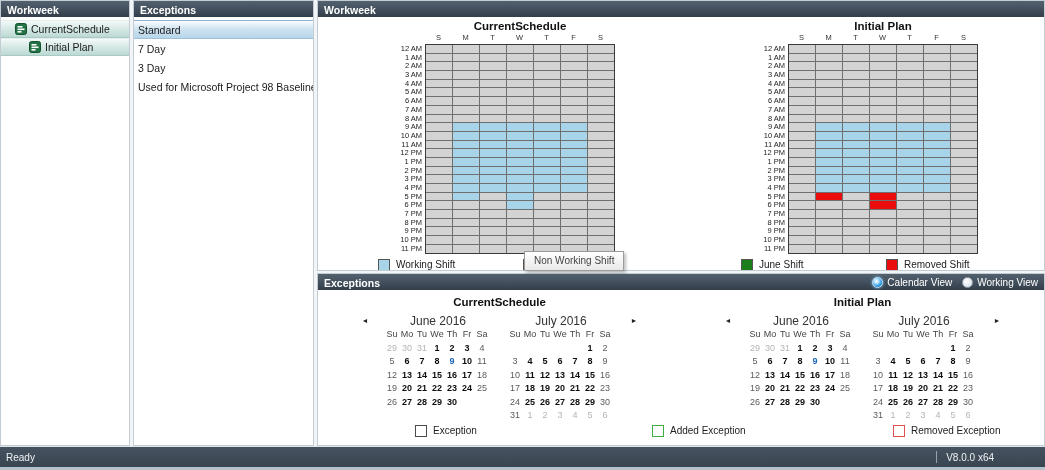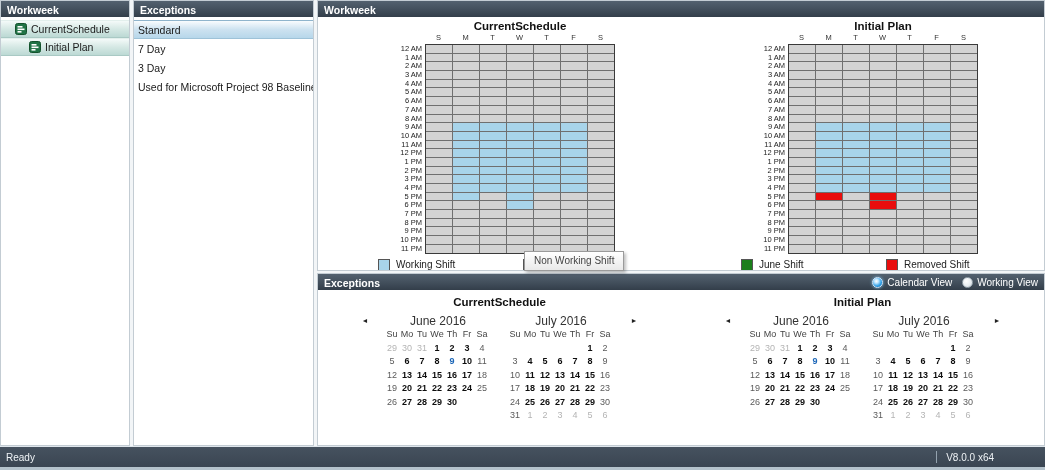--- a/index.html
+++ b/index.html
@@ -795,20 +795,34 @@
                     <span class="day-m">3</span>
                     <span class="day-m">4</span>
                     <span class="day-m">5</span>
                     <span class="day-m">6</span>
                   </div>
                 </div>
                 <span class="nav-arrow">►</span>
               </div>
             </div>
           </div>
+        <div class="exc-legend" id="exc-legend">
+            <span class="legend-item" style="left: 97px;">
+              <span class="legend-swatch" style="border-color: rgb(74, 74, 74);"></span>
+              <span>Exception</span>
+            </span>
+            <span class="legend-item" style="left: 334px;">
+              <span class="legend-swatch" style="border-color: rgb(63, 175, 63);"></span>
+              <span>Added Exception</span>
+            </span>
+            <span class="legend-item" style="left: 575px;">
+              <span class="legend-swatch" style="border-color: rgb(224, 80, 80);"></span>
+              <span>Removed Exception</span>
+            </span>
+          </div>
       </section>
 
       <div class="tooltip">Non Working Shift</div>
     </div>
   </div>
 
   <div class="statusbar">
     <span>Ready</span>
     <span class="status-right">
       <span class="status-sep"></span>

